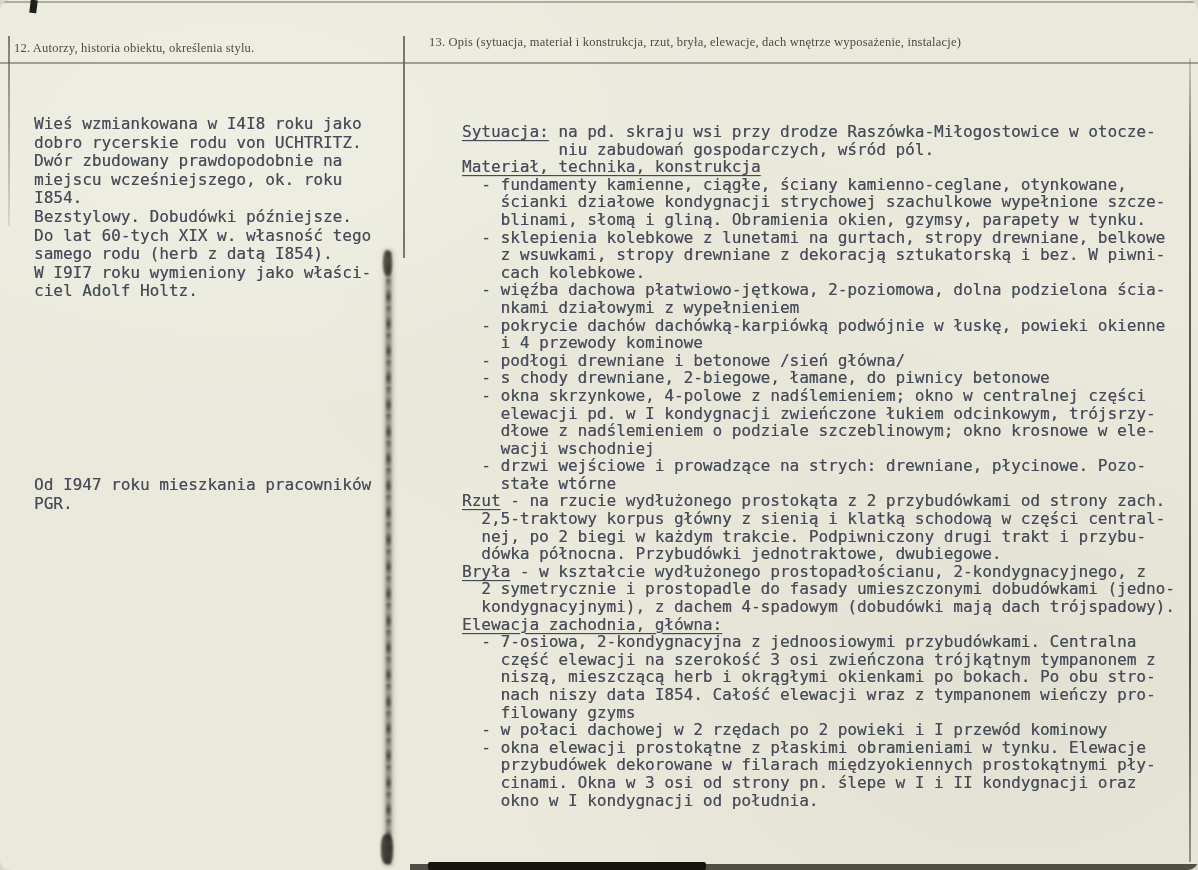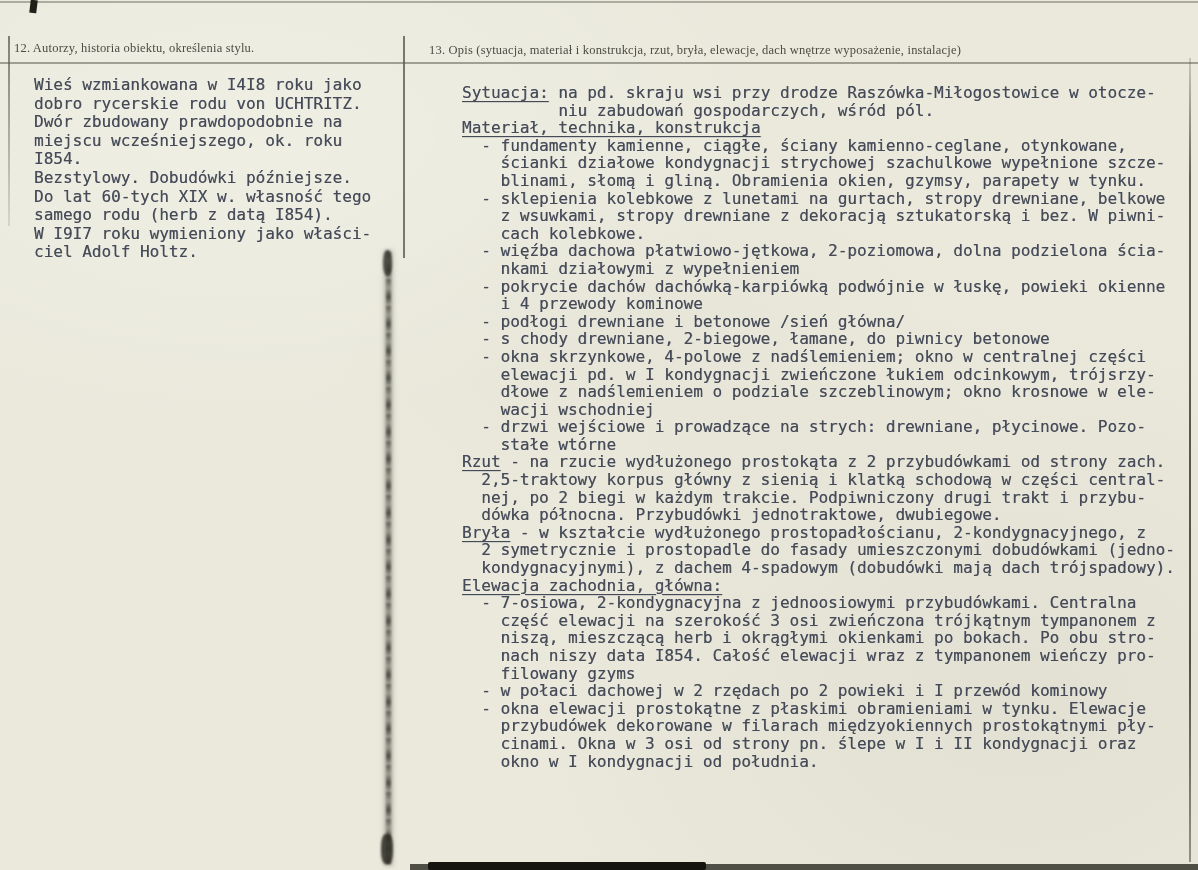--- a/index.html
+++ b/index.html
@@ -8,33 +8,35 @@
     position:relative;
     width:1198px;height:870px;
     background-color:#eae9dc;
     background-image:
       radial-gradient(ellipse 900px 500px at 20% 15%, rgba(255,255,250,0.25), rgba(0,0,0,0) 60%),
       radial-gradient(ellipse 800px 600px at 85% 80%, rgba(200,198,180,0.25), rgba(0,0,0,0) 65%),
       radial-gradient(ellipse 500px 300px at 55% 40%, rgba(214,212,196,0.18), rgba(0,0,0,0) 70%);
     overflow:hidden;
     font-family:"DejaVu Sans Mono", monospace;
     color:#454a58;
+    border-radius:10px;
   }
   .print-header{
     position:absolute;
     font-family:"Liberation Serif", serif;
     font-size:12.5px;
     letter-spacing:0.2px;
     color:#4b4b44;
     white-space:pre;
   }
   .typed{
     font-size:16px;
     white-space:pre;
     text-shadow:0.35px 0.3px 0.6px rgba(62,67,84,0.55);
+    margin-top:39px;
   }
   .left-col{position:absolute;left:34px;top:76px;line-height:18.6px;}
   .left-col-2{position:absolute;left:34px;top:437px;line-height:18.6px;}
   .right-col{position:absolute;left:462px;top:84px;line-height:17.6px;}
   .tline{white-space:pre;}
   .ul{text-decoration:underline;text-underline-offset:3px;text-decoration-thickness:1.2px;}
   
   .artifact{position:absolute;pointer-events:none;}
   .top-edge-line{left:0;top:1px;width:1198px;height:1.5px;background:rgba(110,110,98,0.5);}
   .top-left-mark{left:30px;top:0;width:7px;height:13px;background:#20201b;transform:rotate(7deg);filter:blur(0.4px);}
@@ -60,24 +62,25 @@
   .bottom-bar{left:410px;top:864px;width:788px;height:6px;background:#504f45;}
   .bottom-bar-dark{left:428px;top:862px;width:278px;height:8px;background:#15140f;border-radius:2px;filter:blur(0.4px);}
 </style>
 </head>
 <body>
 
 <div class="page">
 
   <div class="print-header" style="left:14px;top:41px;">12. Autorzy, historia obiektu, określenia stylu.</div>
 
-  <div class="print-header" style="left:429px;top:43px;">13. Opis (sytuacja, materiał i konstrukcja, rzut, bryła, elewacje, dach wnętrze wyposażenie, instalacje)</div>
+  <div class="print-header" style="left:429px;top:35px;">13. Opis (sytuacja, materiał i konstrukcja, rzut, bryła, elewacje, dach wnętrze wyposażenie, instalacje)</div>
 
   <div class="left-col typed"><div class="tline">Wieś wzmiankowana w I4I8 roku jako</div><div class="tline">dobro rycerskie rodu von UCHTRITZ.</div><div class="tline">Dwór zbudowany prawdopodobnie na</div><div class="tline">miejscu wcześniejszego, ok. roku</div><div class="tline">I854.</div><div class="tline">Bezstylowy. Dobudówki późniejsze.</div><div class="tline">Do lat 60-tych XIX w. własność tego</div><div class="tline">samego rodu (herb z datą I854).</div><div class="tline">W I9I7 roku wymieniony jako właści-</div><div class="tline">ciel Adolf Holtz.</div></div>
 
+  <div class="left-col-2 typed"><div class="tline">Od I947 roku mieszkania pracowników</div><div class="tline">PGR.</div></div>
 
   <div class="right-col typed"><div class="tline"><span class="ul">Sytuacja:</span> na pd. skraju wsi przy drodze Raszówka-Miłogostowice w otocze-</div><div class="tline">          niu zabudowań gospodarczych, wśród pól.</div><div class="tline"><span class="ul">Materiał, technika, konstrukcja</span></div><div class="tline">  - fundamenty kamienne, ciągłe, ściany kamienno-ceglane, otynkowane,</div><div class="tline">    ścianki działowe kondygnacji strychowej szachulkowe wypełnione szcze-</div><div class="tline">    blinami, słomą i gliną. Obramienia okien, gzymsy, parapety w tynku.</div><div class="tline">  - sklepienia kolebkowe z lunetami na gurtach, stropy drewniane, belkowe</div><div class="tline">    z wsuwkami, stropy drewniane z dekoracją sztukatorską i bez. W piwni-</div><div class="tline">    cach kolebkowe.</div><div class="tline">  - więźba dachowa płatwiowo-jętkowa, 2-poziomowa, dolna podzielona ścia-</div><div class="tline">    nkami działowymi z wypełnieniem</div><div class="tline">  - pokrycie dachów dachówką-karpiówką podwójnie w łuskę, powieki okienne</div><div class="tline">    i 4 przewody kominowe</div><div class="tline">  - podłogi drewniane i betonowe /sień główna/</div><div class="tline">  - s chody drewniane, 2-biegowe, łamane, do piwnicy betonowe</div><div class="tline">  - okna skrzynkowe, 4-polowe z nadślemieniem; okno w centralnej części</div><div class="tline">    elewacji pd. w I kondygnacji zwieńczone łukiem odcinkowym, trójsrzy-</div><div class="tline">    dłowe z nadślemieniem o podziale szczeblinowym; okno krosnowe w ele-</div><div class="tline">    wacji wschodniej</div><div class="tline">  - drzwi wejściowe i prowadzące na strych: drewniane, płycinowe. Pozo-</div><div class="tline">    stałe wtórne</div><div class="tline"><span class="ul">Rzut</span> - na rzucie wydłużonego prostokąta z 2 przybudówkami od strony zach.</div><div class="tline">  2,5-traktowy korpus główny z sienią i klatką schodową w części central-</div><div class="tline">  nej, po 2 biegi w każdym trakcie. Podpiwniczony drugi trakt i przybu-</div><div class="tline">  dówka północna. Przybudówki jednotraktowe, dwubiegowe.</div><div class="tline"><span class="ul">Bryła</span> - w kształcie wydłużonego prostopadłościanu, 2-kondygnacyjnego, z</div><div class="tline">  2 symetrycznie i prostopadle do fasady umieszczonymi dobudówkami (jedno-</div><div class="tline">  kondygnacyjnymi), z dachem 4-spadowym (dobudówki mają dach trójspadowy).</div><div class="tline"><span class="ul">Elewacja zachodnia, główna:</span></div><div class="tline">  - 7-osiowa, 2-kondygnacyjna z jednoosiowymi przybudówkami. Centralna</div><div class="tline">    część elewacji na szerokość 3 osi zwieńczona trójkątnym tympanonem z</div><div class="tline">    niszą, mieszczącą herb i okrągłymi okienkami po bokach. Po obu stro-</div><div class="tline">    nach niszy data I854. Całość elewacji wraz z tympanonem wieńczy pro-</div><div class="tline">    filowany gzyms</div><div class="tline">  - w połaci dachowej w 2 rzędach po 2 powieki i I przewód kominowy</div><div class="tline">  - okna elewacji prostokątne z płaskimi obramieniami w tynku. Elewacje</div><div class="tline">    przybudówek dekorowane w filarach międzyokiennych prostokątnymi pły-</div><div class="tline">    cinami. Okna w 3 osi od strony pn. ślepe w I i II kondygnacji oraz</div><div class="tline">    okno w I kondygnacji od południa.</div></div>
 
   <div class="artifact top-edge-line"></div>
   <div class="artifact top-left-mark"></div>
   <div class="artifact header-rule"></div>
   <div class="artifact left-edge-line"></div>
   <div class="artifact column-divider-line"></div>
   <div class="artifact fold-smudge"></div>
   <div class="artifact fold-smudge-top"></div>

